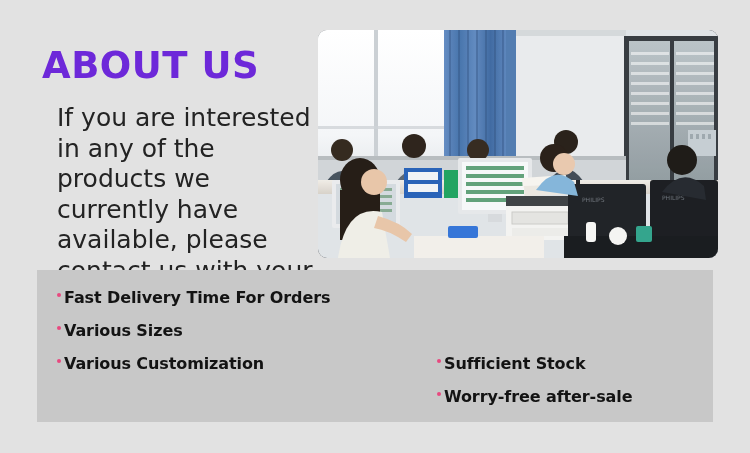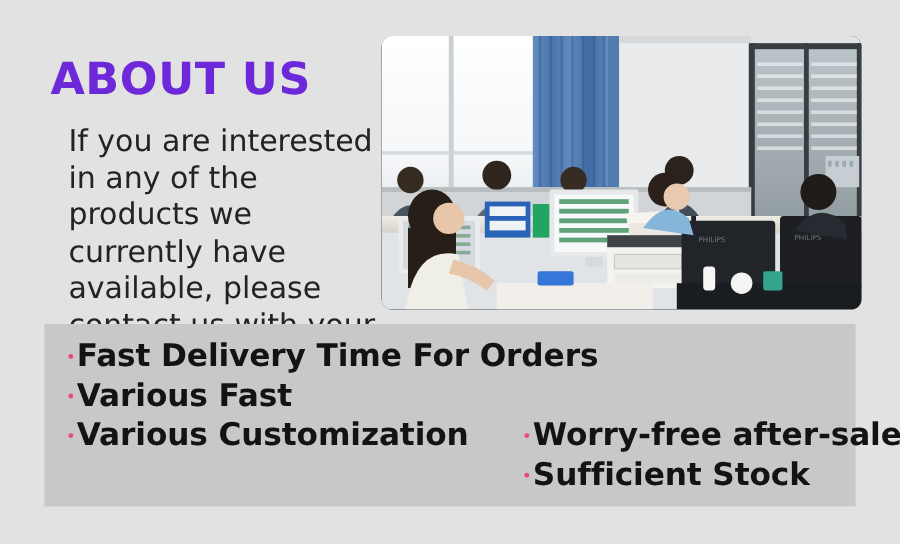--- a/index.html
+++ b/index.html
@@ -79,21 +79,21 @@
     width: 4px;
     height: 4px;
     border-radius: 50%;
     background: #e8487f;
     flex: 0 0 auto;
     margin-right: 3px;
     position: relative;
     top: -6px;
   }
   .feature-label {
-    font-size: 26px;
+    font-size: 16px;
     font-weight: bold;
     color: #131313;
     line-height: 33px;
     letter-spacing: -0.1px;
   }
   
   #feature-col-right { top: 77px; }
 </style>
 </head>
 <body>
@@ -272,32 +272,32 @@
 
 <div id="features-panel">
 
   <div class="feature-col" id="feature-col-left">
     <div class="feature-item">
       <span class="feature-bullet"></span>
       <span class="feature-label">Fast Delivery Time For Orders</span>
     </div>
     <div class="feature-item">
       <span class="feature-bullet"></span>
-      <span class="feature-label">Various Fast</span>
+      <span class="feature-label">Various Sizes</span>
     </div>
     <div class="feature-item">
       <span class="feature-bullet"></span>
       <span class="feature-label">Various Customization</span>
     </div>
   </div>
 
   <div class="feature-col" id="feature-col-right">
     <div class="feature-item">
       <span class="feature-bullet"></span>
+      <span class="feature-label">Sufficient Stock</span>
+    </div>
+    <div class="feature-item">
+      <span class="feature-bullet"></span>
       <span class="feature-label">Worry-free after-sale</span>
     </div>
-    <div class="feature-item">
-      <span class="feature-bullet"></span>
-      <span class="feature-label">Sufficient Stock</span>
-    </div>
   </div>
 
 </div>
 
 </body></html>

